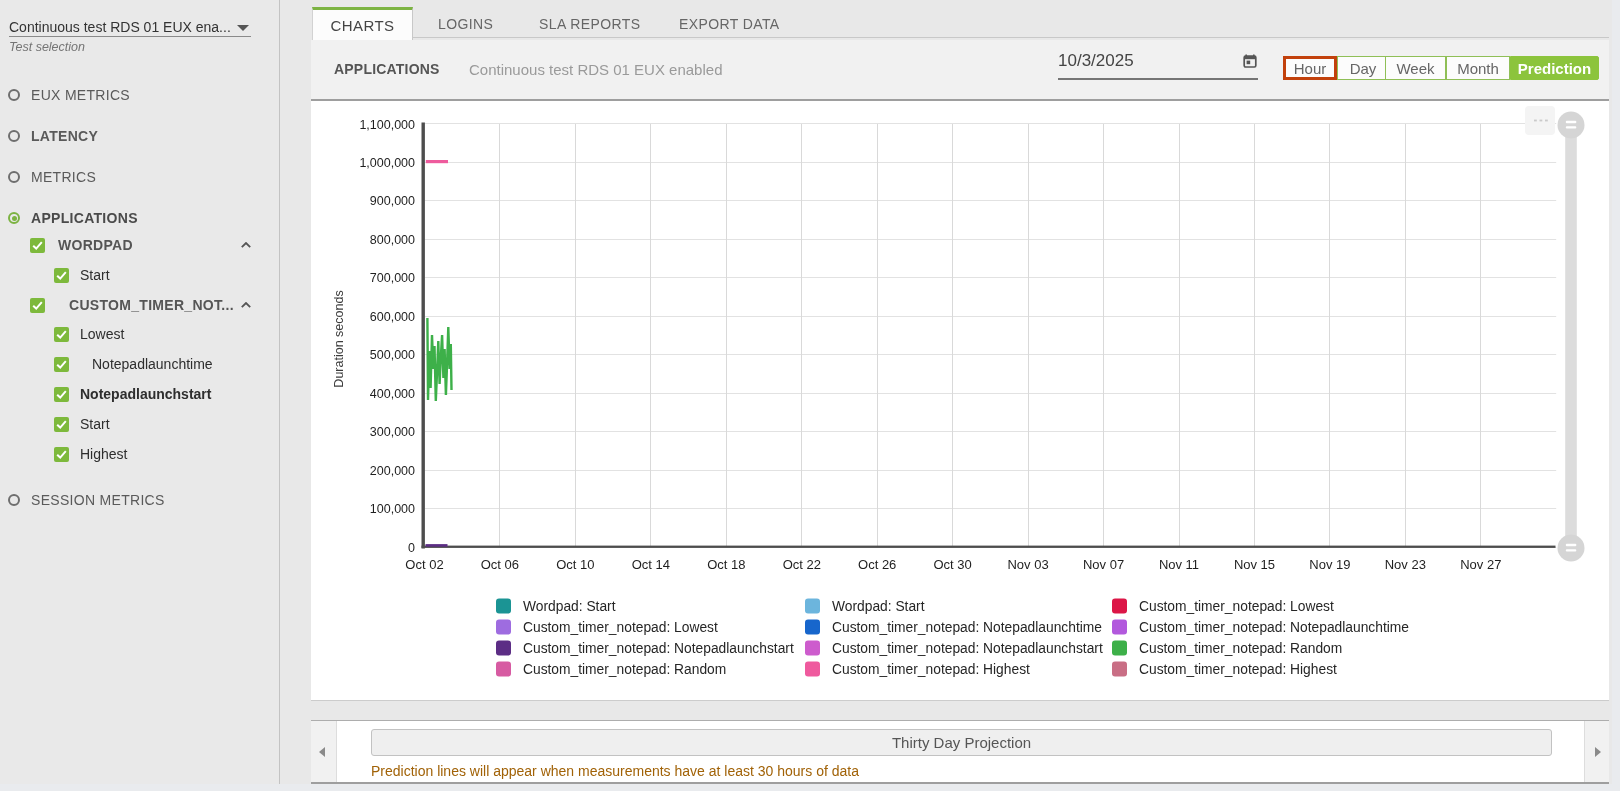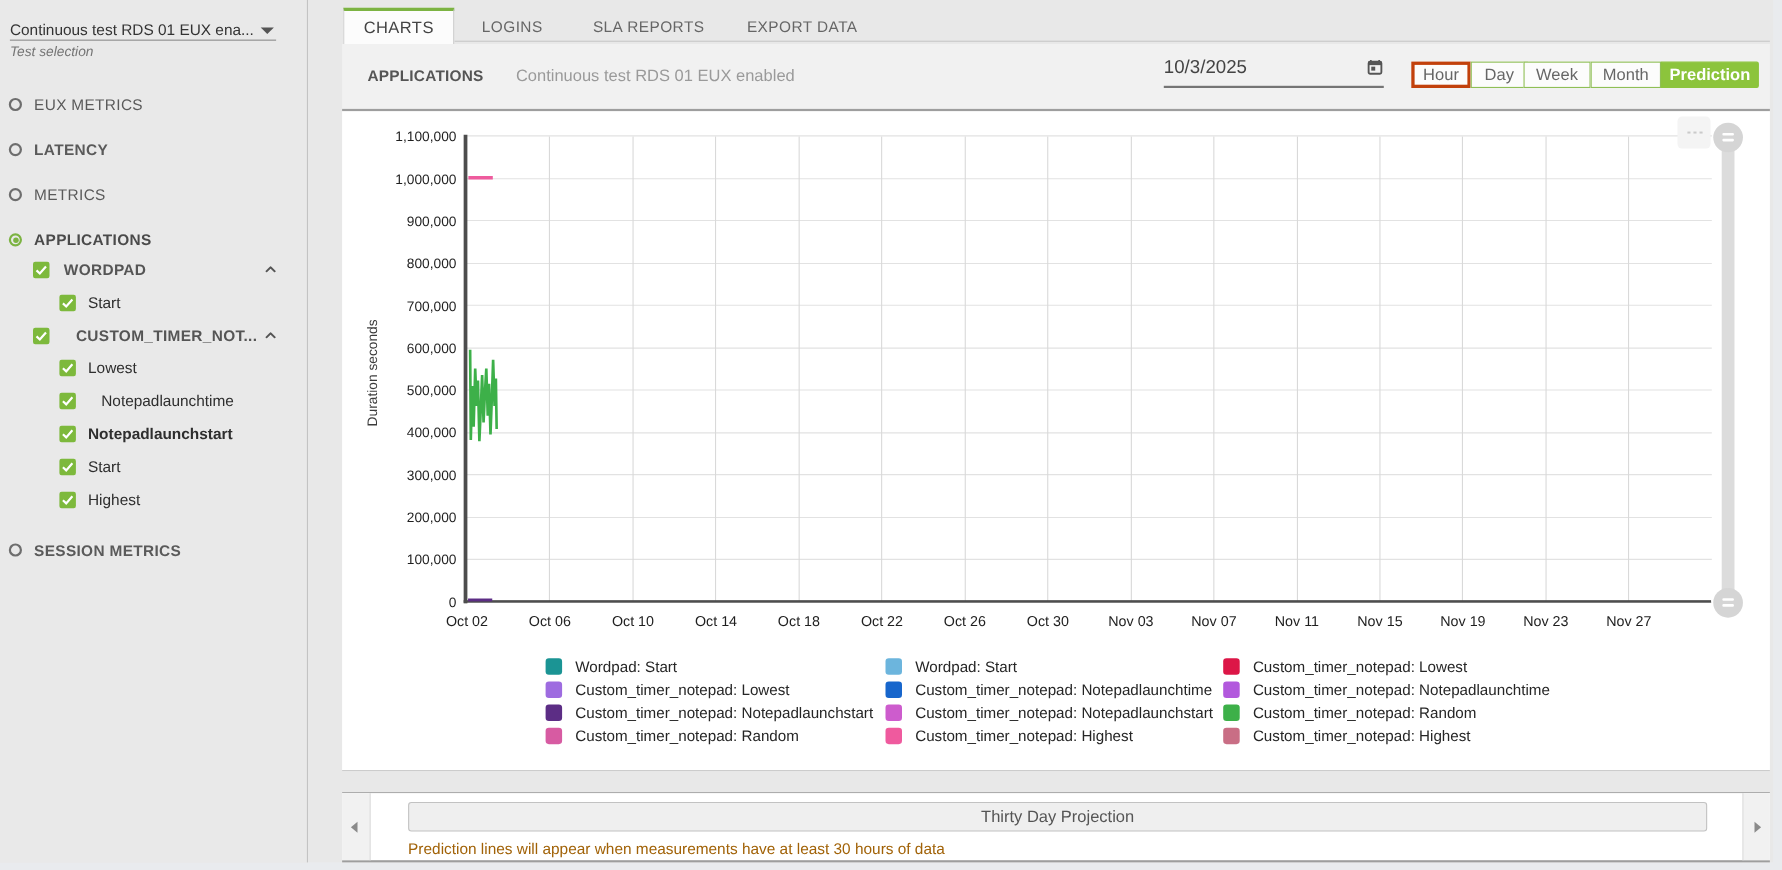--- a/index.html
+++ b/index.html
@@ -75,21 +75,21 @@
       </svg>
     </span>
     <span style="position:absolute;left:80px;top:416px;font-size:14px;font-weight:400;color:#2e2e2e;letter-spacing:0">Start</span>
 <span style="position:absolute;left:54px;top:446.5px;width:15px;height:15px;background:#7db93c;border-radius:2px">
       <svg width="15" height="15" viewBox="0 0 15 15" style="position:absolute;left:0;top:0">
         <path d="M3.2 7.8 L6.2 10.6 L11.8 4.2" stroke="#fff" stroke-width="2" fill="none"></path>
       </svg>
     </span>
     <span style="position:absolute;left:80px;top:446px;font-size:14px;font-weight:400;color:#2e2e2e;letter-spacing:0">Highest</span>
 <span style="position:absolute;left:8px;top:494px;width:8px;height:8px;border:2px solid #6e6e6e;border-radius:50%"></span>
-    <span style="position:absolute;left:31px;top:492px;font-size:14px;font-weight:700;color:#5a5a5a;letter-spacing:0.3px">SESSION METRICS</span>
+    <span style="position:absolute;left:31px;top:492px;font-size:14px;font-weight:400;color:#5a5a5a;letter-spacing:0.3px">SESSION METRICS</span>
 </div>
 
 <div class="abs" style="left:413px;top:37px;width:1196px;height:1px;background:#c8c8c8"></div>
 <div class="abs" style="left:312px;top:7px;width:101px;height:33px;background:#fcfcfc;border-top:3px solid #7cb342;border-left:1px solid #d2d2d2;border-right:1px solid #c8c8c8;box-sizing:border-box;display:flex;align-items:center;justify-content:center;font-size:15px;color:#444;letter-spacing:0.4px">CHARTS</div>
 <div class="abs" style="left:438px;top:16px;font-size:14px;color:#666;letter-spacing:0.4px">LOGINS</div>
 <div class="abs" style="left:539px;top:16px;font-size:14px;color:#666;letter-spacing:0.4px">SLA REPORTS</div>
 <div class="abs" style="left:679px;top:16px;font-size:14px;color:#666;letter-spacing:0.4px">EXPORT DATA</div>
 
 <div class="abs" style="left:311px;top:40px;width:1298px;height:59px;background:#f1f1f1"></div>
 <div class="abs" style="left:334px;top:61px;font-size:14px;font-weight:700;color:#555;letter-spacing:0.2px">APPLICATIONS</div>

